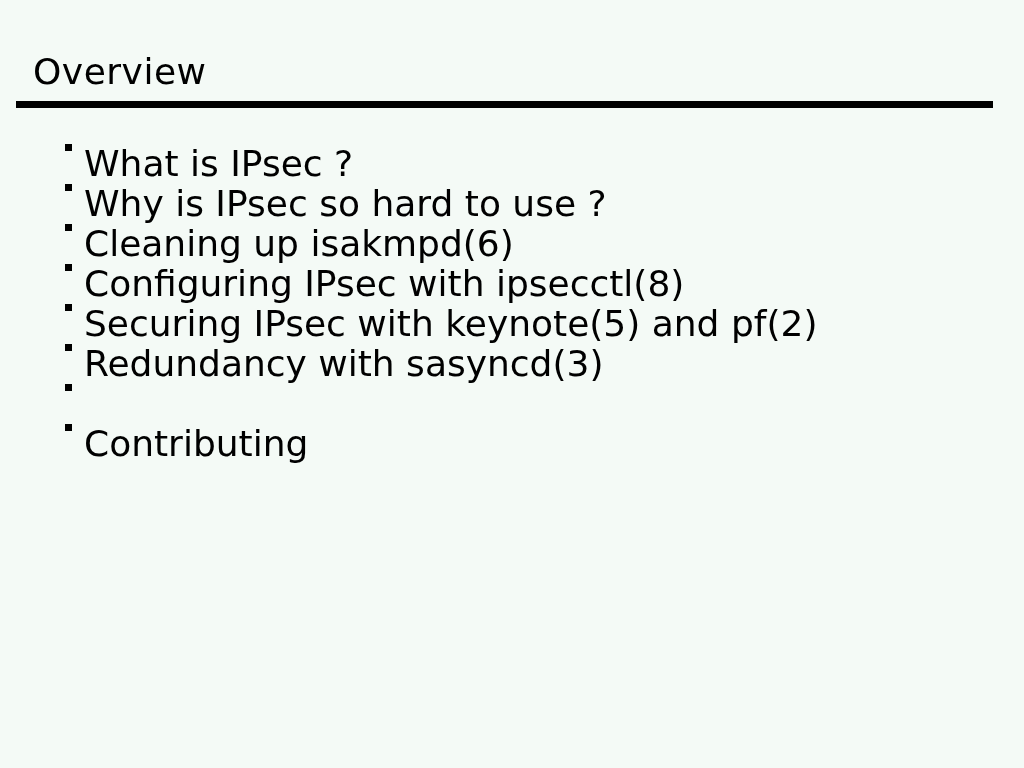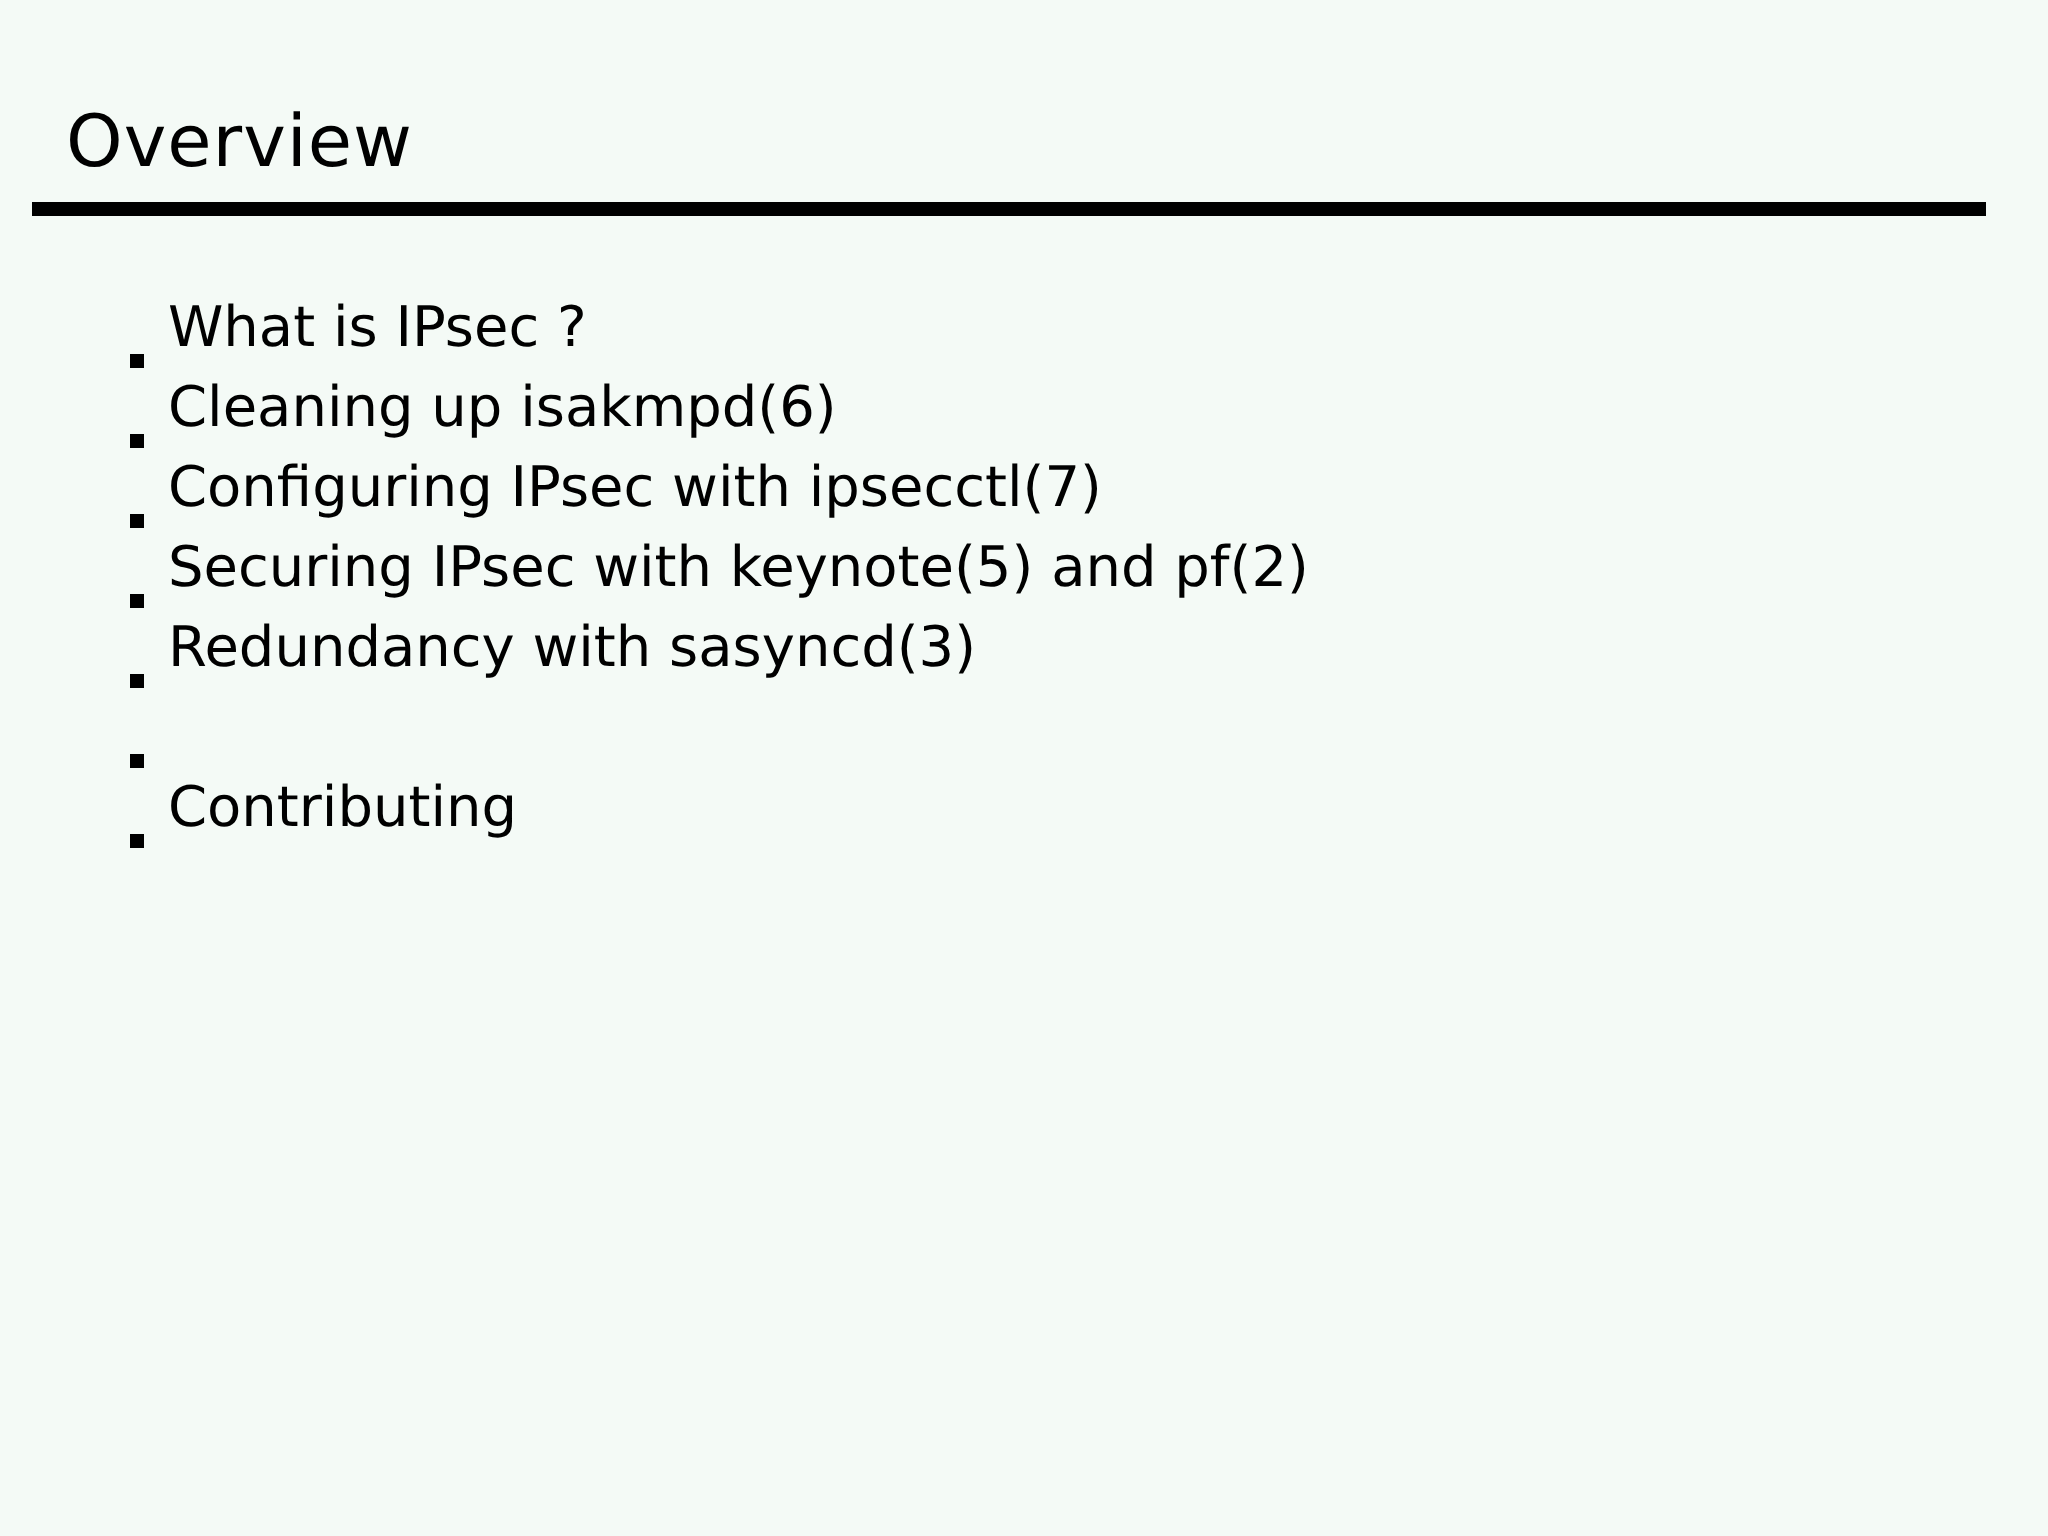--- a/index.html
+++ b/index.html
@@ -42,23 +42,23 @@
   .bullets {
     position: absolute;
     left: 65px;
     top: 144px;
     margin: 0;
     padding: 0;
     list-style: none;
   }
   .bullets li {
     display: flex;
-    align-items: flex-end;
+    align-items: flex-start;
     height: 40px;
-    font-size: 28px;
+    font-size: 36px;
     line-height: 40px;
     color: var(--fg, #000000);
   }
   .sq {
     flex: 0 0 auto;
     width: 7px;
     height: 7px;
     background: var(--fg, #000000);
     margin-right: 12px;
   }
@@ -71,29 +71,33 @@
 
 <div class="slide">
   <h1 class="title">Overview</h1>
   <div class="rule"></div>
   <ul class="bullets">
   <li>
     <span class="sq"></span>
     <span class="txt">What is IPsec ?</span>
   </li>
 
+  <li>
+    <span class="sq"></span>
+    <span class="txt">Why is IPsec so hard to use ?</span>
+  </li>
 
   <li>
     <span class="sq"></span>
     <span class="txt">Cleaning up isakmpd(6)</span>
   </li>
 
   <li>
     <span class="sq"></span>
-    <span class="txt">Configuring IPsec with ipsecctl(7)</span>
+    <span class="txt">Configuring IPsec with ipsecctl(8)</span>
   </li>
 
   <li>
     <span class="sq"></span>
     <span class="txt">Securing IPsec with keynote(5) and pf(2)</span>
   </li>
 
   <li>
     <span class="sq"></span>
     <span class="txt">Redundancy with sasyncd(3)</span>

